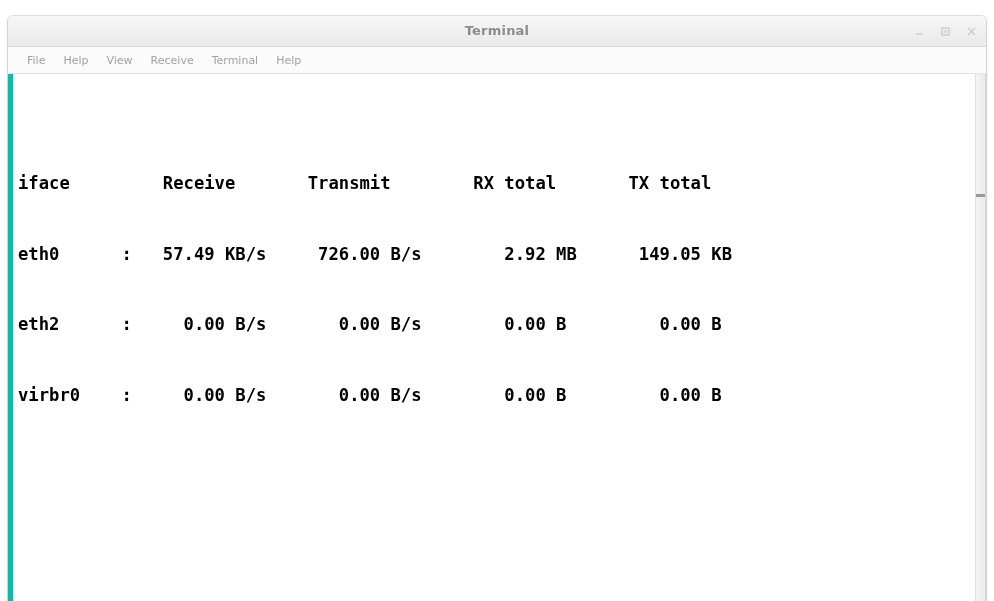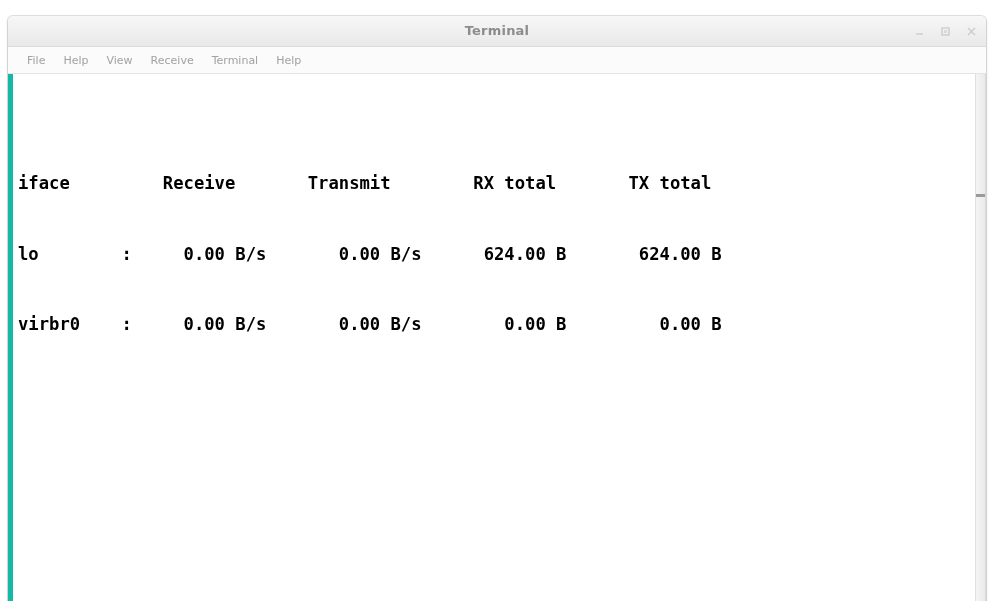--- a/index.html
+++ b/index.html
@@ -154,21 +154,22 @@
     <div class="menu-item">Receive</div>
     <div class="menu-item">Terminal</div>
     <div class="menu-item">Help</div>
   </div>
 
   <div id="term-wrap">
     <div id="screen">
 
       
       <span class="ln">iface         Receive       Transmit        RX total       TX total</span>
-      <span class="ln">lo        :     0.00 B/s       0.00 B/s      624.00 B       624.00 B</span>
+      <span class="ln">eth0      :   57.49 KB/s     726.00 B/s        2.92 MB      149.05 KB</span>
+      <span class="ln">eth2      :     0.00 B/s       0.00 B/s        0.00 B         0.00 B</span>
       <span class="ln">virbr0    :     0.00 B/s       0.00 B/s        0.00 B         0.00 B</span>
       
 
       
       
 
       
       
 
       

